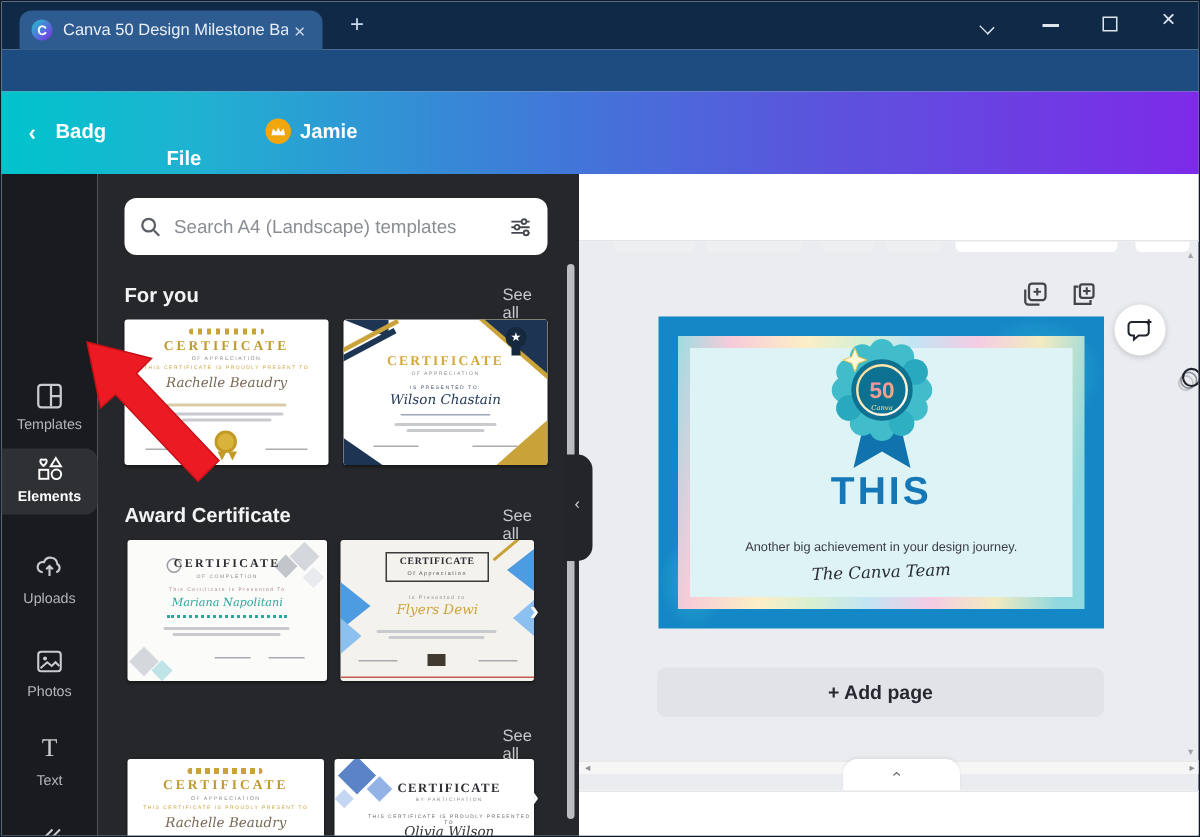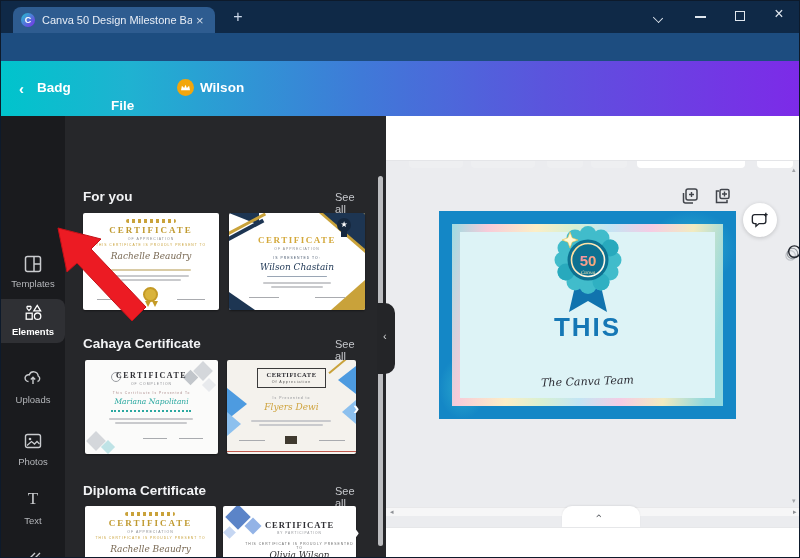--- a/index.html
+++ b/index.html
@@ -138,21 +138,21 @@
 
   <div id="canvabar" class="abs">
     <span class="abs" style="left:18px;top:19px;font-size:15px;font-weight:bold">‹</span>
     <span class="abs cb-label" style="left:36px;top:19px">Badg</span>
     <span class="abs cb-label" style="left:110px;top:37px">File</span>
     <span class="abs crown-circle" style="left:176px;top:18px">
       <svg width="11" height="9" viewBox="0 0 12 10">
           <path d="M1 8 L2 3 L4.5 5.5 L6 2 L7.5 5.5 L10 3 L11 8 Z" fill="#fff"></path>
         </svg>
     </span>
-    <span class="abs cb-label" style="left:199px;top:19px">Wilson</span>
+    <span class="abs cb-label" style="left:199px;top:19px">Jamie</span>
     <div class="abs" style="left:248px;top:76px;width:1px;height:24px;background:rgba(255,255,255,.3)"></div>
     <span class="abs" style="left:265px;top:76px;font-size:17px">↶</span>
     <span class="abs" style="left:297px;top:76px;font-size:17px;opacity:.45">↷</span>
 
     <div class="cb-btn" style="left:408px;width:54px">
       <span>Share</span>
     </div>
     <div class="cb-btn" style="left:470px;width:64px">
       <span style="font-size:10px">▶</span>
       <span>7.2s</span>
@@ -220,20 +220,33 @@
     <div class="rail-item" style="top:428px">
       <svg class="rail-ic" style="top:6px" viewBox="0 0 20 20">
         <path d="M3 12 L12 3 M3 17 L17 3 M7 17 L17 7 M12 17 L17 12" stroke="#c9cbce" stroke-width="1.4"></path>
       </svg>
 
     </div>
 
   </div>
 
   <div id="panel" class="abs"></div>
+  <div id="searchbox" class="abs">
+    <svg width="15" height="15" viewBox="0 0 16 16">
+      <circle cx="6.5" cy="6.5" r="4.5" fill="none" stroke="#5b5e64" stroke-width="1.6"></circle>
+      <path d="M10 10 L14 14" stroke="#5b5e64" stroke-width="1.6"></path>
+    </svg>
+    <input id="search-input" placeholder="Search A4 (Landscape) templates" style="">
+    <svg width="16" height="15" viewBox="0 0 17 16">
+      <path d="M2 4 h13 M2 8 h13 M2 12 h13" stroke="#44474d" stroke-width="1.4"></path>
+      <circle cx="11" cy="4" r="1.7" fill="#fff" stroke="#44474d" stroke-width="1.3"></circle>
+      <circle cx="6" cy="8" r="1.7" fill="#fff" stroke="#44474d" stroke-width="1.3"></circle>
+      <circle cx="12.5" cy="12" r="1.7" fill="#fff" stroke="#44474d" stroke-width="1.3"></circle>
+    </svg>
+  </div>
 
   <div class="sec-title" style="top:188px">For you</div>
   <div class="see-all abs" style="left:334px;top:190px">See all</div>
 
   <div class="thumb" style="left:82px;top:212px;width:136px;height:97px">
     <div class="abs" style="left:43px;top:6px;width:50px;height:4px;background:repeating-linear-gradient(90deg,#c9a23a 0 3px,transparent 3px 6px);border-radius:2px"></div>
     <div class="abs cert-title-gold" style="left:0;top:12px;width:136px;font-size:9px">CERTIFICATE</div>
     <div class="abs cert-sub" style="left:0;top:24px;width:136px;font-size:3.5px">OF APPRECIATION</div>
     <div class="abs cert-sub" style="left:0;top:30px;width:136px;font-size:3.3px;color:#c9a23a">THIS CERTIFICATE IS PROUDLY PRESENT TO</div>
     <div class="abs cert-name" style="left:0;top:38px;width:136px;font-size:9px;color:#7a6a55">Rachelle Beaudry</div>
@@ -262,21 +275,21 @@
     <div class="abs cert-sub" style="left:0;top:43px;width:136px;font-size:3.4px;color:#44556b">IS PRESENTED TO:</div>
     <div class="abs cert-name" style="left:0;top:49px;width:136px;font-size:9px;color:#233b58">Wilson Chastain</div>
     <div class="bar" style="left:38px;top:63px;width:60px;height:1px;background:#9aa6b5"></div>
     <div class="bar" style="left:34px;top:69px;width:68px;height:1.5px"></div>
     <div class="bar" style="left:42px;top:73px;width:52px;height:1.5px"></div>
     <div class="sigline" style="left:20px;top:84px;width:30px"></div>
     <div class="sigline" style="left:86px;top:84px;width:30px"></div>
   </div>
   <div class="panel-chev" style="left:352px;top:249px">›</div>
 
-  <div class="sec-title" style="top:335px">Cahaya Certificate</div>
+  <div class="sec-title" style="top:335px">Award Certificate</div>
   <div class="see-all abs" style="left:334px;top:337px">See all</div>
 
   <div class="thumb" style="left:84px;top:359px;width:133px;height:94px;background:#fbfbfa">
     <div class="abs" style="right:8px;top:4px;width:14px;height:14px;background:#d4d7db;transform:rotate(45deg)"></div>
     <div class="abs" style="right:22px;top:12px;width:11px;height:11px;background:#c2c6cb;transform:rotate(45deg)"></div>
     <div class="abs" style="right:4px;top:20px;width:10px;height:10px;background:#e8eaed;transform:rotate(45deg)"></div>
     <div class="abs" style="left:4px;bottom:6px;width:14px;height:14px;background:#d4d7db;transform:rotate(45deg)"></div>
     <div class="abs" style="left:18px;bottom:2px;width:10px;height:10px;background:#bfe3e6;transform:rotate(45deg)"></div>
     <div class="abs" style="left:26px;top:12px;width:10px;height:10px;border-radius:50%;border:1.3px solid #9a9da2"></div>
     <div class="abs cert-title-dark" style="left:0;top:11px;width:133px;font-size:8px">CERTIFICATE</div>
@@ -303,21 +316,20 @@
     <div class="abs cert-name" style="left:0;top:42px;width:129px;font-size:9px;color:#cfa43f">Flyers Dewi</div>
     <div class="bar" style="left:24px;top:60px;width:80px;height:1.5px"></div>
     <div class="bar" style="left:32px;top:64px;width:64px;height:1.5px"></div>
     <div class="sigline" style="left:12px;top:80px;width:26px"></div>
     <div class="sigline" style="left:92px;top:80px;width:26px"></div>
     <div class="abs" style="left:58px;top:76px;width:12px;height:8px;background:#403a30"></div>
     <div class="abs" style="left:0;bottom:2px;width:129px;height:1px;background:#c05a4e"></div>
   </div>
   <div class="panel-chev" style="left:352px;top:396px">›</div>
 
-  <div class="sec-title" style="top:482px">Diploma Certificate</div>
   <div class="see-all abs" style="left:334px;top:484px">See all</div>
 
   <div class="thumb" style="left:84px;top:505px;width:131px;height:97px">
     <div class="abs" style="left:40px;top:6px;width:50px;height:4px;background:repeating-linear-gradient(90deg,#c9a23a 0 3px,transparent 3px 6px);border-radius:2px"></div>
     <div class="abs cert-title-gold" style="left:0;top:12px;width:131px;font-size:9px">CERTIFICATE</div>
     <div class="abs cert-sub" style="left:0;top:24px;width:131px;font-size:3.5px">OF APPRECIATION</div>
     <div class="abs cert-sub" style="left:0;top:30px;width:131px;font-size:3.3px;color:#c9a23a">THIS CERTIFICATE IS PROUDLY PRESENT TO</div>
     <div class="abs cert-name" style="left:0;top:38px;width:131px;font-size:9px;color:#7a6a55">Rachelle Beaudry</div>
   </div>
 
@@ -399,25 +411,29 @@
           <circle cx="64" cy="22" r="8.5" fill="#28a9bd"></circle>
           <circle cx="20" cy="46" r="8.5" fill="#28a9bd"></circle>
           <circle cx="55" cy="56" r="8.5" fill="#2fb0c2"></circle>
           <circle cx="42" cy="34" r="20.5" fill="#0d7191"></circle>
           <circle cx="42" cy="34" r="16.5" fill="none" stroke="url(#ringgrad)" stroke-width="1.6"></circle>
           <text x="42" y="39.5" text-anchor="middle" font-size="15" font-weight="bold" fill="url(#numgrad)" font-family="Liberation Sans,sans-serif">50</text>
           <text x="42" y="47.5" text-anchor="middle" font-size="4.5" font-style="italic" fill="#ffe9b0" font-family="DejaVu Serif,serif">Canva</text>
           <polygon points="24,6 26.2,11.8 32,14 26.2,16.2 24,22 21.8,16.2 16,14 21.8,11.8" fill="#fff8d8" stroke="#f0c040" stroke-width="0.6"></polygon>
         </svg>
         <div id="brand">THIS</div>
+        <div class="congrats" style="top:127px">Another big achievement in your design journey.</div>
         <div id="signature">The Canva Team</div>
       </div>
     </div>
   </div>
 
+  <div id="addpage" class="abs">
+    <span>+ Add page</span>
+  </div>
 
   <span class="abs tiny-ar" style="left:791px;top:496px">▾</span>
 
   <div id="hscroll" class="abs"></div>
   <span class="hscroll-ar" style="left:389px">◂</span>
   <span class="hscroll-ar" style="left:792px">▸</span>
   <div id="collapse-up" class="abs">
     <span>›</span>
   </div>
 

